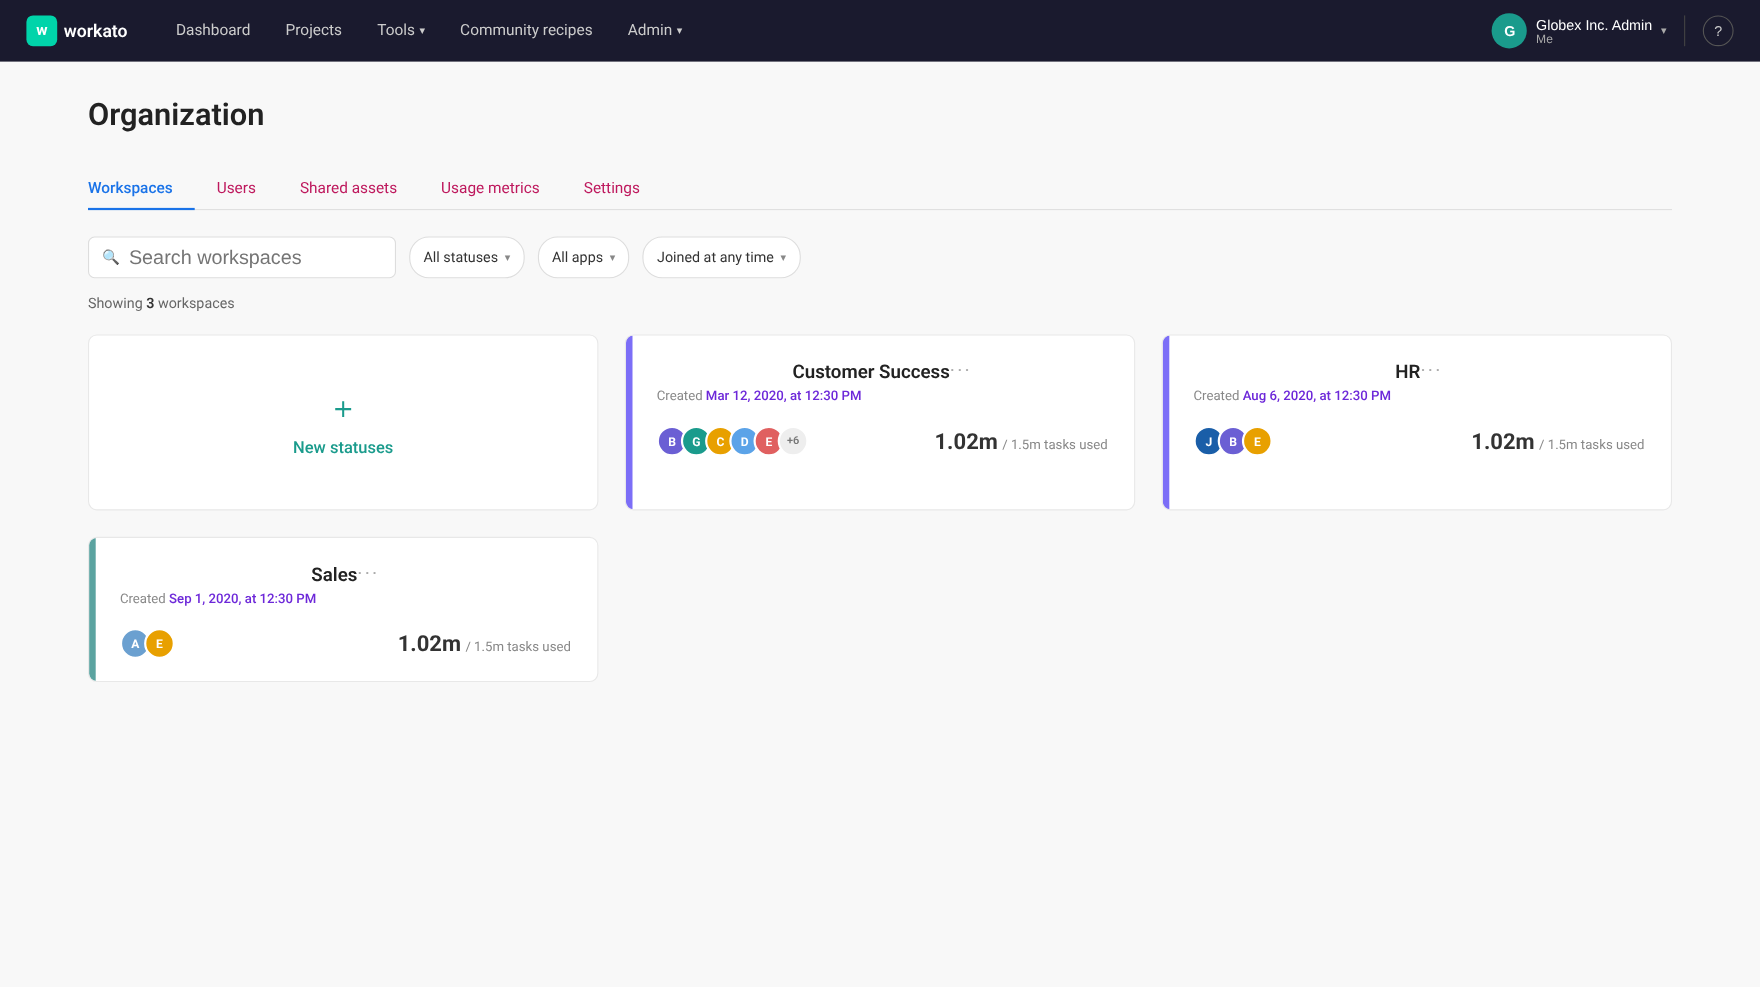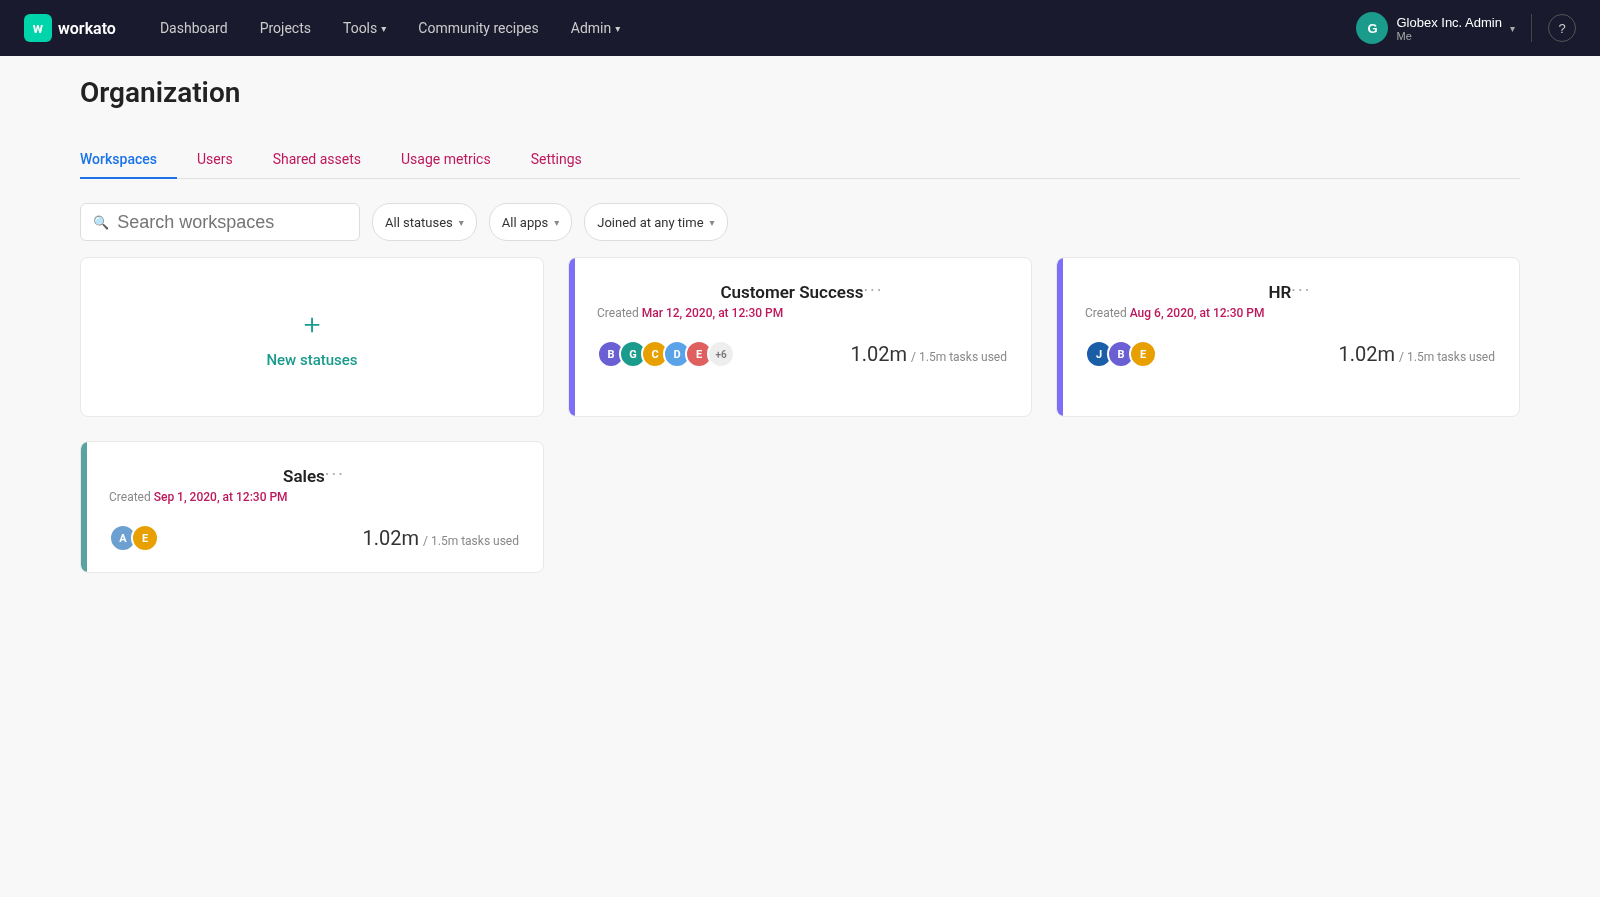--- a/index.html
+++ b/index.html
@@ -60,21 +60,21 @@
       border: 1px solid #555;
       background: none;
       color: #ccc;
       font-size: 13px;
       cursor: pointer;
       display: flex; align-items: center; justify-content: center;
     }
     .nav-divider { width: 1px; height: 28px; background: #444; }
 
     
-    .main { padding: 20px 80px; }
+    .main { padding: 32px 80px; }
     .page-title { font-size: 28px; font-weight: 600; color: #222; margin-bottom: 32px; }
 
     
     .tabs { display: flex; gap: 0; border-bottom: 1px solid #e0e0e0; margin-bottom: 24px; }
     .tab {
       padding: 10px 20px;
       font-size: 14px;
       color: #be185d;
       cursor: pointer;
       border-bottom: 2px solid transparent;
@@ -130,40 +130,40 @@
       position: absolute;
       left: 0; top: 0; bottom: 0;
       width: 6px;
       border-radius: 8px 0 0 8px;
     }
     .card-body { padding: 24px 24px 20px 28px; }
     .card-header { display: flex; justify-content: center; align-items: flex-start; margin-bottom: 4px; }
     .card-title { font-size: 17px; font-weight: 600; color: #222; }
     .card-menu { color: #aaa; font-size: 18px; cursor: pointer; letter-spacing: 2px; line-height: 1; }
     .card-date { font-size: 12px; color: #888; margin-bottom: 20px; }
-    .card-date strong { color: #be185d; font-weight: 500; }
+    .card-date strong { color: #6d28d9; font-weight: 500; }
     .card-footer { display: flex; align-items: center; justify-content: space-between; }
     .avatars { display: flex; gap: -4px; }
     .member-avatar {
       width: 28px; height: 28px; border-radius: 50%;
       display: flex; align-items: center; justify-content: center;
       font-size: 11px; font-weight: bold; color: white;
       border: 2px solid white;
       margin-right: -6px;
     }
     .more-badge {
       width: 28px; height: 28px; border-radius: 50%;
       background: #eee; color: #777;
       display: flex; align-items: center; justify-content: center;
       font-size: 10px; font-weight: 600;
       border: 2px solid white;
       margin-right: -6px;
     }
     .task-usage { text-align: right; }
-    .task-used { font-size: 20px; font-weight: 400; color: #333; }
+    .task-used { font-size: 20px; font-weight: 700; color: #333; }
     .task-total { font-size: 12px; color: #888; font-weight: 400; }
 
     
     .new-workspace-card {
       background: white;
       border-radius: 8px;
       border: 1px solid #e8e8e8;
       display: flex;
       flex-direction: column;
       align-items: center;
@@ -235,20 +235,25 @@
     <div class="filter-dropdown">
       <span>All apps</span>
       <span class="dropdown-arrow">▾</span>
     </div>
     <div class="filter-dropdown">
       <span>Joined at any time</span>
       <span class="dropdown-arrow">▾</span>
     </div>
   </div>
 
+  <div class="count-text">
+    <span>Showing</span>
+    <strong>3</strong>
+    <span>workspaces</span>
+  </div>
 
   <div class="workspaces-grid">
 
     <div class="new-workspace-card">
       <div class="plus-icon">＋</div>
       <div class="new-label">New statuses</div>
     </div>
 
     <div class="card">
       <div class="card-accent" style="background:#7c6ef7;"></div>

